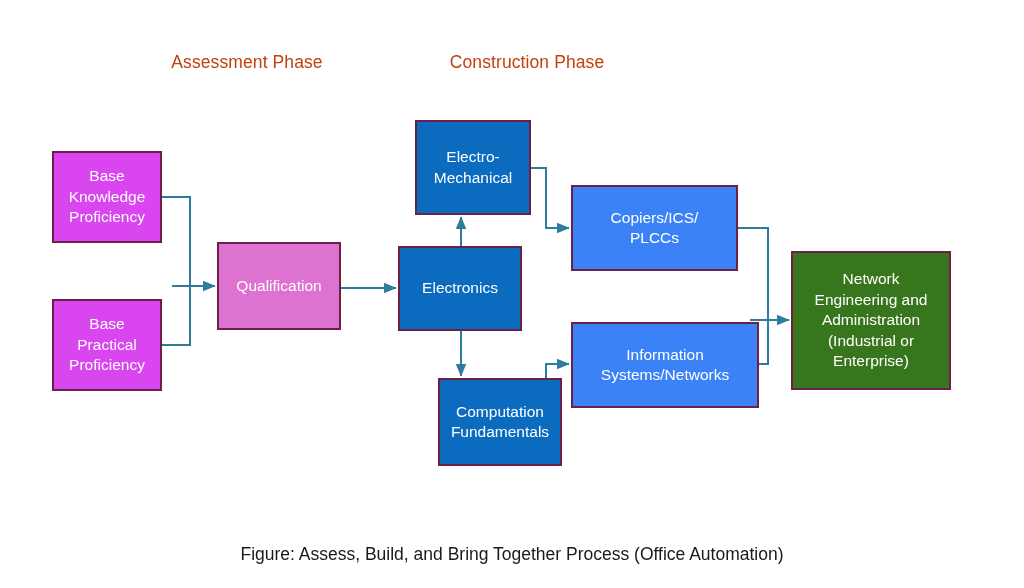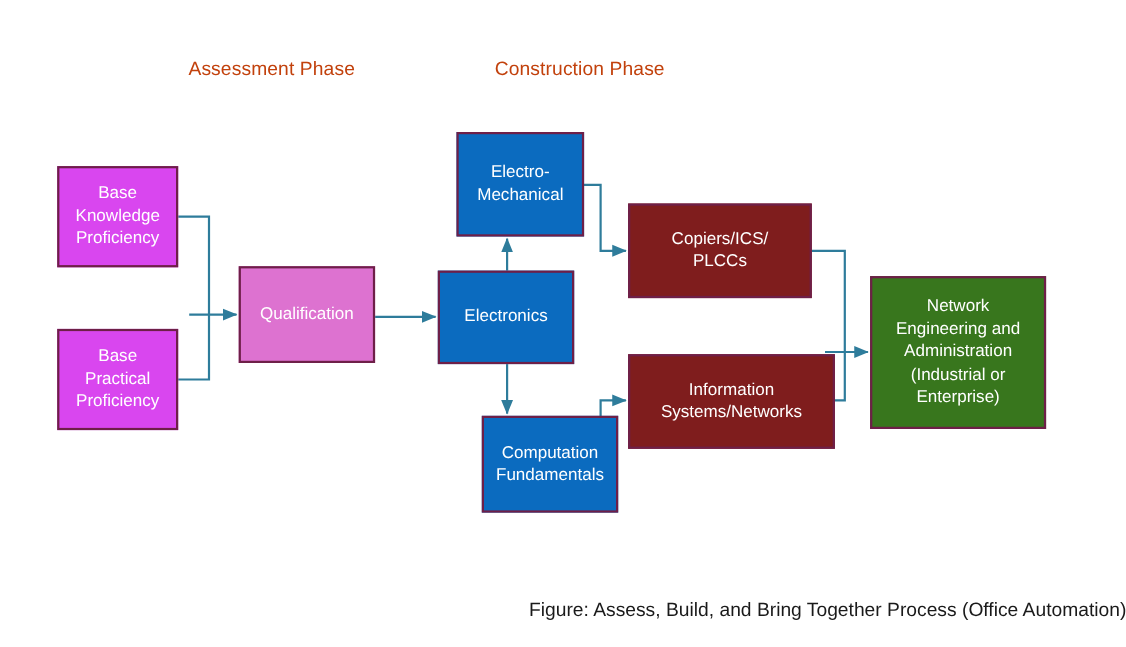--- a/index.html
+++ b/index.html
@@ -39,28 +39,28 @@
     text-align: center;
     color: #ffffff;
     font-size: 15.5px;
     line-height: 1.32;
     padding: 2px 4px;
     white-space: pre-line;
   }
   .node.purple-dark { background: #d946ef; }
   .node.orchid      { background: #DD72D0; }
   .node.blue-dark   { background: #0B6BBF; }
-  .node.blue-light  { background: #7f1d1d; }
+  .node.blue-light  { background: #3b82f6; }
   .node.green       { background: #38761D; }
   .caption {
     position: absolute;
     left: 0;
     top: 544px;
     width: 1024px;
-    text-align: right;
+    text-align: center;
     font-size: 17.5px;
     color: #1a1a1a;
   }
   svg.connectors {
     position: absolute;
     left: 0; top: 0;
     width: 1024px;
     height: 588px;
     pointer-events: none;
   }

